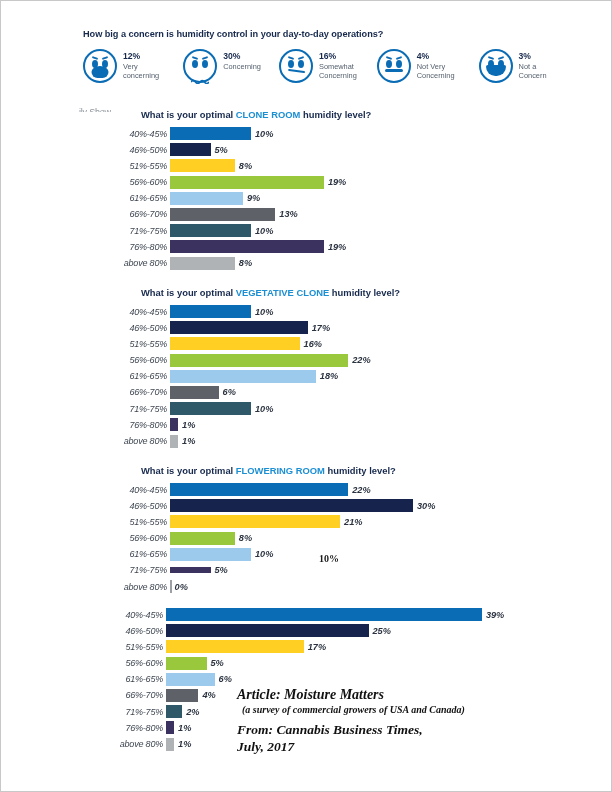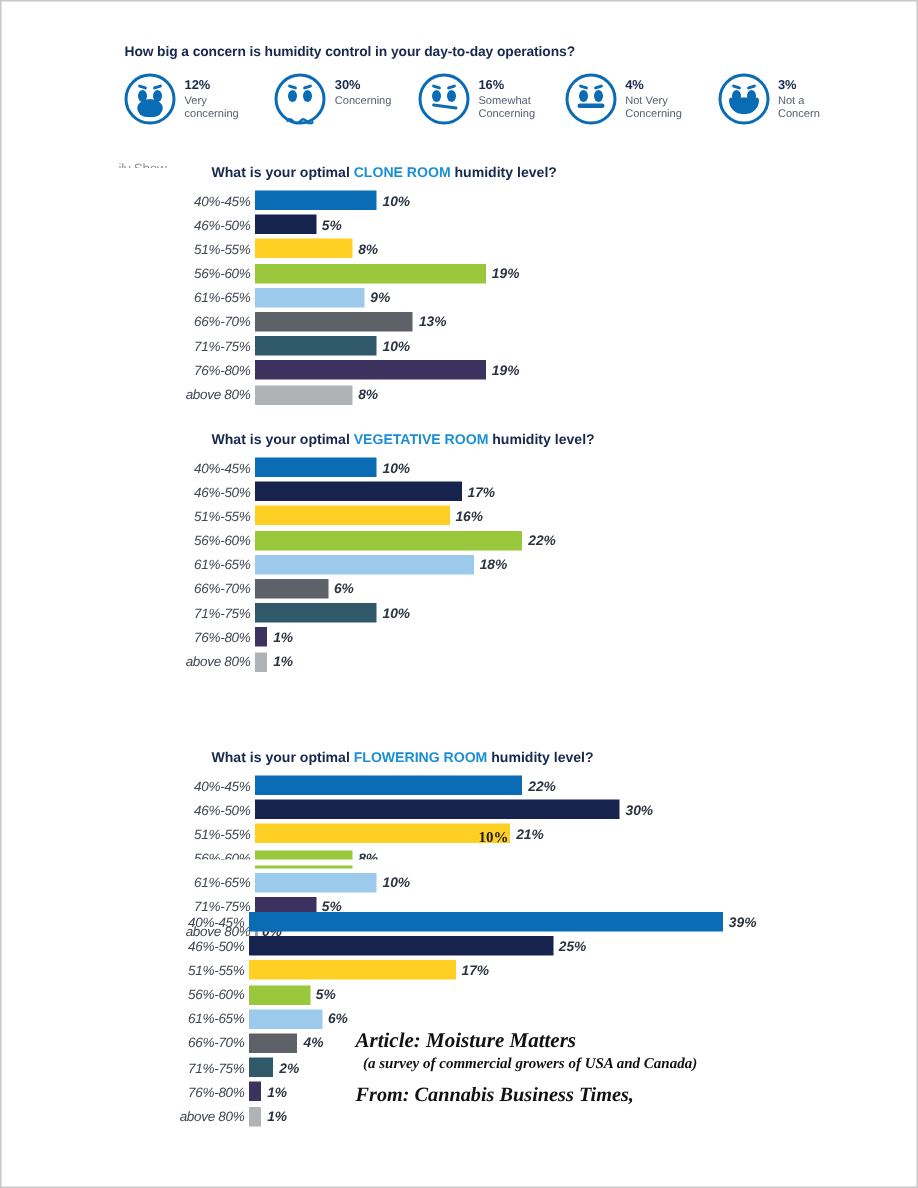--- a/index.html
+++ b/index.html
@@ -242,21 +242,21 @@
             <div class="val">19%</div>
           </div>
           <div class="row">
             <div class="cat" style="width: 62px;">above 80%</div>
             <div class="bar" style="width: 64.8px; background: rgb(176, 179, 181);"></div>
             <div class="val">8%</div>
           </div>
         </div>
       </div>
       <div class="section" style="left: 104px; top: 286px;">
-        <div class="sec-title" style="margin-left: 36px;"><span>What is your optimal </span><span class="hl">VEGETATIVE ROOM</span><span> humidity level?</span></div>
+        <div class="sec-title" style="margin-left: 36px;"><span>What is your optimal </span><span class="hl">VEGETATIVE CLONE</span><span> humidity level?</span></div>
         <div class="rows">
           <div class="row">
             <div class="cat" style="width: 62px;">40%-45%</div>
             <div class="bar" style="width: 81px; background: rgb(10, 108, 180);"></div>
             <div class="val">10%</div>
           </div>
           <div class="row">
             <div class="cat" style="width: 62px;">46%-50%</div>
             <div class="bar" style="width: 137.7px; background: rgb(22, 35, 77);"></div>
             <div class="val">17%</div>
@@ -292,21 +292,21 @@
             <div class="val">1%</div>
           </div>
           <div class="row">
             <div class="cat" style="width: 62px;">above 80%</div>
             <div class="bar" style="width: 8.1px; background: rgb(176, 179, 181);"></div>
             <div class="val">1%</div>
           </div>
         </div>
       </div>
       <div class="section" style="left: 104px; top: 464px;">
-        <div class="sec-title" style="margin-left: 36px; margin-top: 34px;"><span>What is your optimal </span><span class="hl">FLOWERING ROOM</span><span> humidity level?</span></div>
+        <div class="sec-title" style="margin-left: 36px;"><span>What is your optimal </span><span class="hl">FLOWERING ROOM</span><span> humidity level?</span></div>
         <div class="rows">
           <div class="row">
             <div class="cat" style="width: 62px;">40%-45%</div>
             <div class="bar" style="width: 178.2px; background: rgb(10, 108, 180);"></div>
             <div class="val">22%</div>
           </div>
           <div class="row">
             <div class="cat" style="width: 62px;">46%-50%</div>
             <div class="bar" style="width: 243px; background: rgb(22, 35, 77);"></div>
             <div class="val">30%</div>
@@ -386,19 +386,20 @@
             <div class="val">1%</div>
           </div>
         </div>
       </div>
     </div>
 
   <div class="annot" style="left:236px;top:686px;">
     <div class="l1">Article: Moisture Matters</div>
     <div class="l2">(a survey of commercial growers of USA and Canada)</div>
     <div class="l3">From: Cannabis Business Times,</div>
+    <div class="l4">July, 2017</div>
   </div>
 
 <div class="occluder" style="left: 104px; top: 562px; width: 470px; height: 4px;"></div>
     <div class="occluder" style="left: 104px; top: 572px; width: 470px; height: 4px;"></div>
     <div class="float-note" style="left: 318px; top: 552px;">10%</div>
     <div class="ghost" style="left: 78px; top: 106px; width: 46px;">ily Show</div>
   </div>
 
 </body></html>

